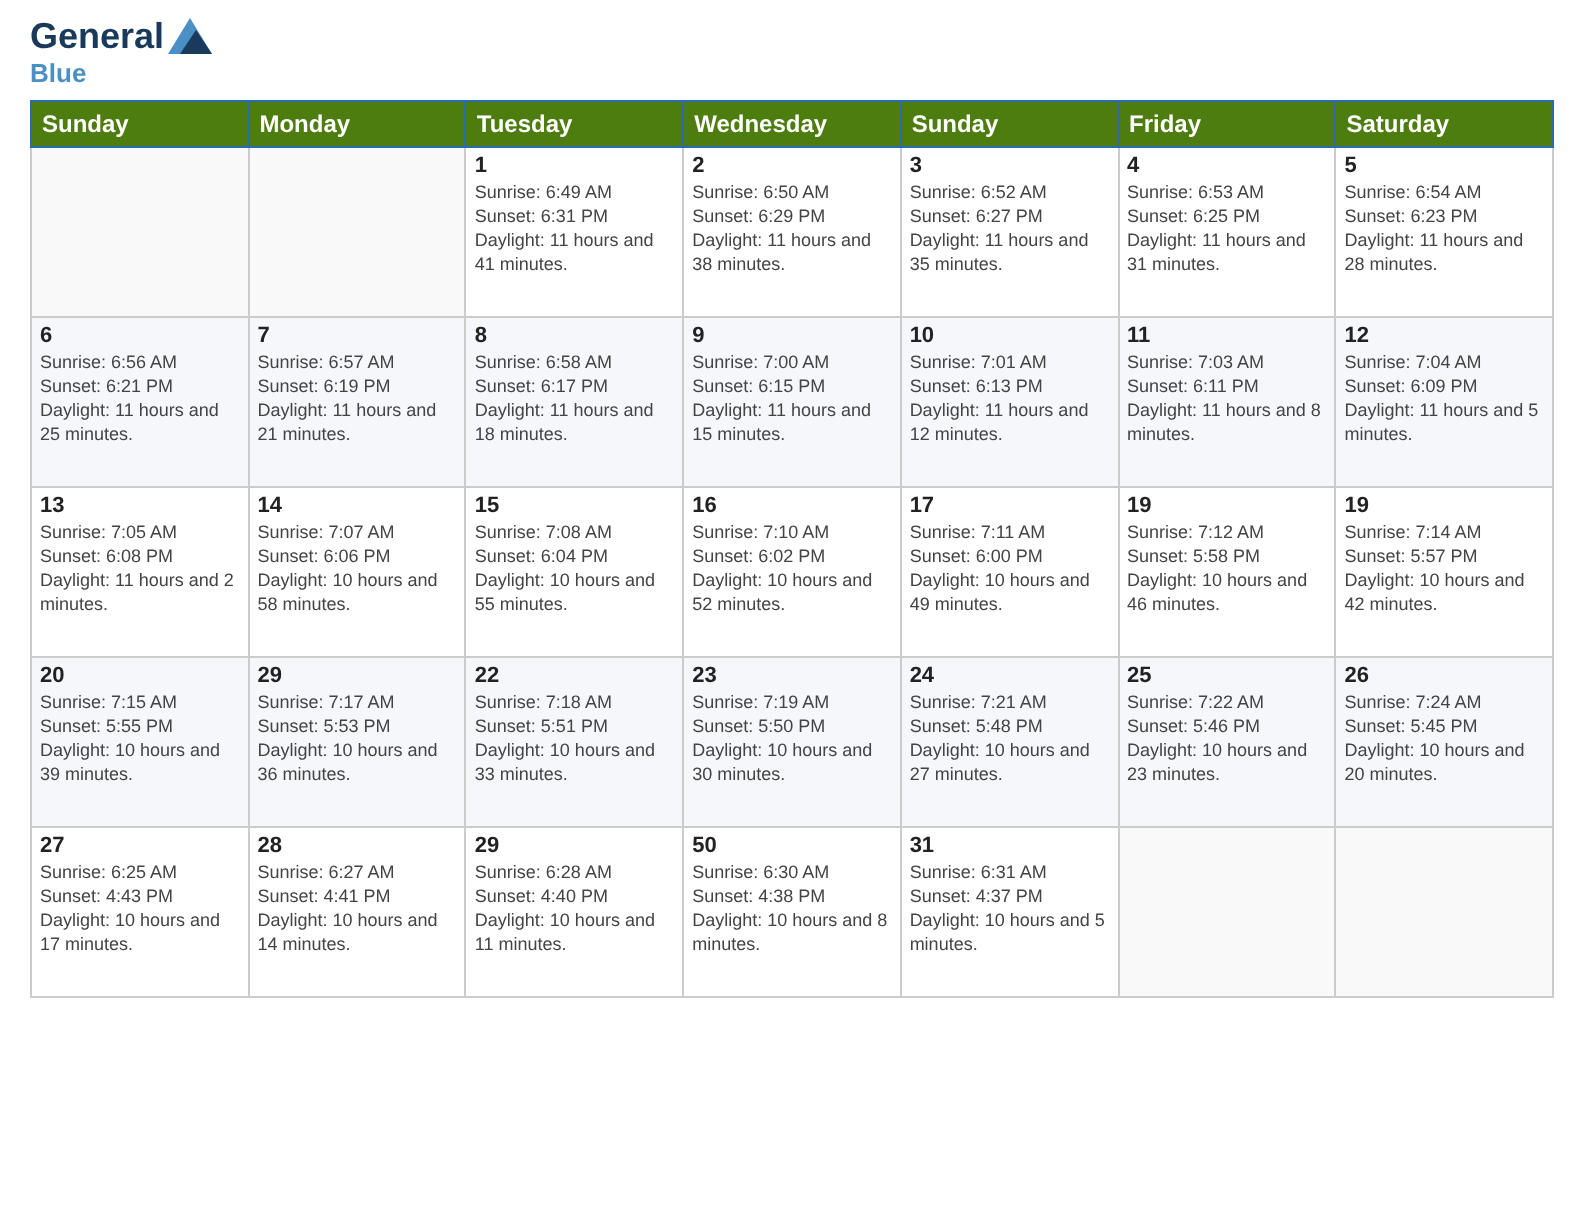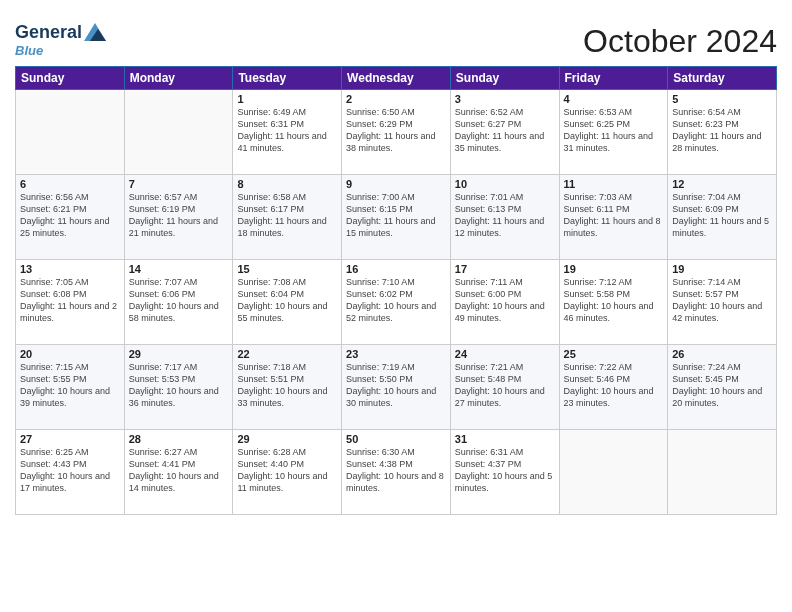--- a/index.html
+++ b/index.html
@@ -6,21 +6,21 @@
     body {
       width: 792px;
       height: 612px;
       font-family: Arial, sans-serif;
       background: #fff;
       overflow: hidden;
     }
     .page {
       width: 792px;
       height: 448px;
-      padding: 23px 15px 10px 15px;
+      padding: 9px 15px 10px 15px;
     }
     .header {
       display: flex;
       justify-content: space-between;
       align-items: flex-start;
       margin-bottom: 6px;
     }
     .logo {
       display: flex;
       flex-direction: column;
@@ -29,41 +29,40 @@
     .logo-text {
       font-size: 18px;
       font-weight: bold;
       color: #1a3a5c;
       line-height: 1.1;
     }
     .logo-line {
       font-size: 13px;
       color: #4a90c4;
       font-weight: bold;
-      font-style: italic;
     }
     .title-block {
       text-align: right;
     }
     .main-title {
       font-size: 32px;
       font-weight: normal;
       color: #222;
     }
     .subtitle {
       font-size: 14px;
       color: #444;
     }
     .calendar {
       width: 100%;
       border-collapse: collapse;
       table-layout: fixed;
     }
     .calendar th {
-      background: #4c1d95;
+      background: #4d7c0f;
       color: #fff;
       font-size: 12px;
       font-weight: bold;
       padding: 4px 5px;
       text-align: left;
       border: 1px solid #2a6aaf;
     }
     .calendar td {
       border: 1px solid #ccc;
       vertical-align: top;
@@ -101,21 +100,20 @@
       <div style="display:flex;align-items:center;">
         <span class="logo-text">General</span>
         <svg width="22" height="18" viewBox="0 0 22 18" style="margin-left:2px;margin-top:-2px;">
           <polygon points="0,18 11,0 22,18" fill="#4a90c4"></polygon>
           <polygon points="6,18 14,6 22,18" fill="#1a3a5c"></polygon>
         </svg>
       </div>
       <span class="logo-line">Blue</span>
     </div>
     <div class="title-block">
-      <div class="main-title">October 2024</div>
     </div>
   </div>
 
   <table class="calendar">
     <thead>
       <tr>
         <th>Sunday</th>
         <th>Monday</th>
         <th>Tuesday</th>
         <th>Wednesday</th>

